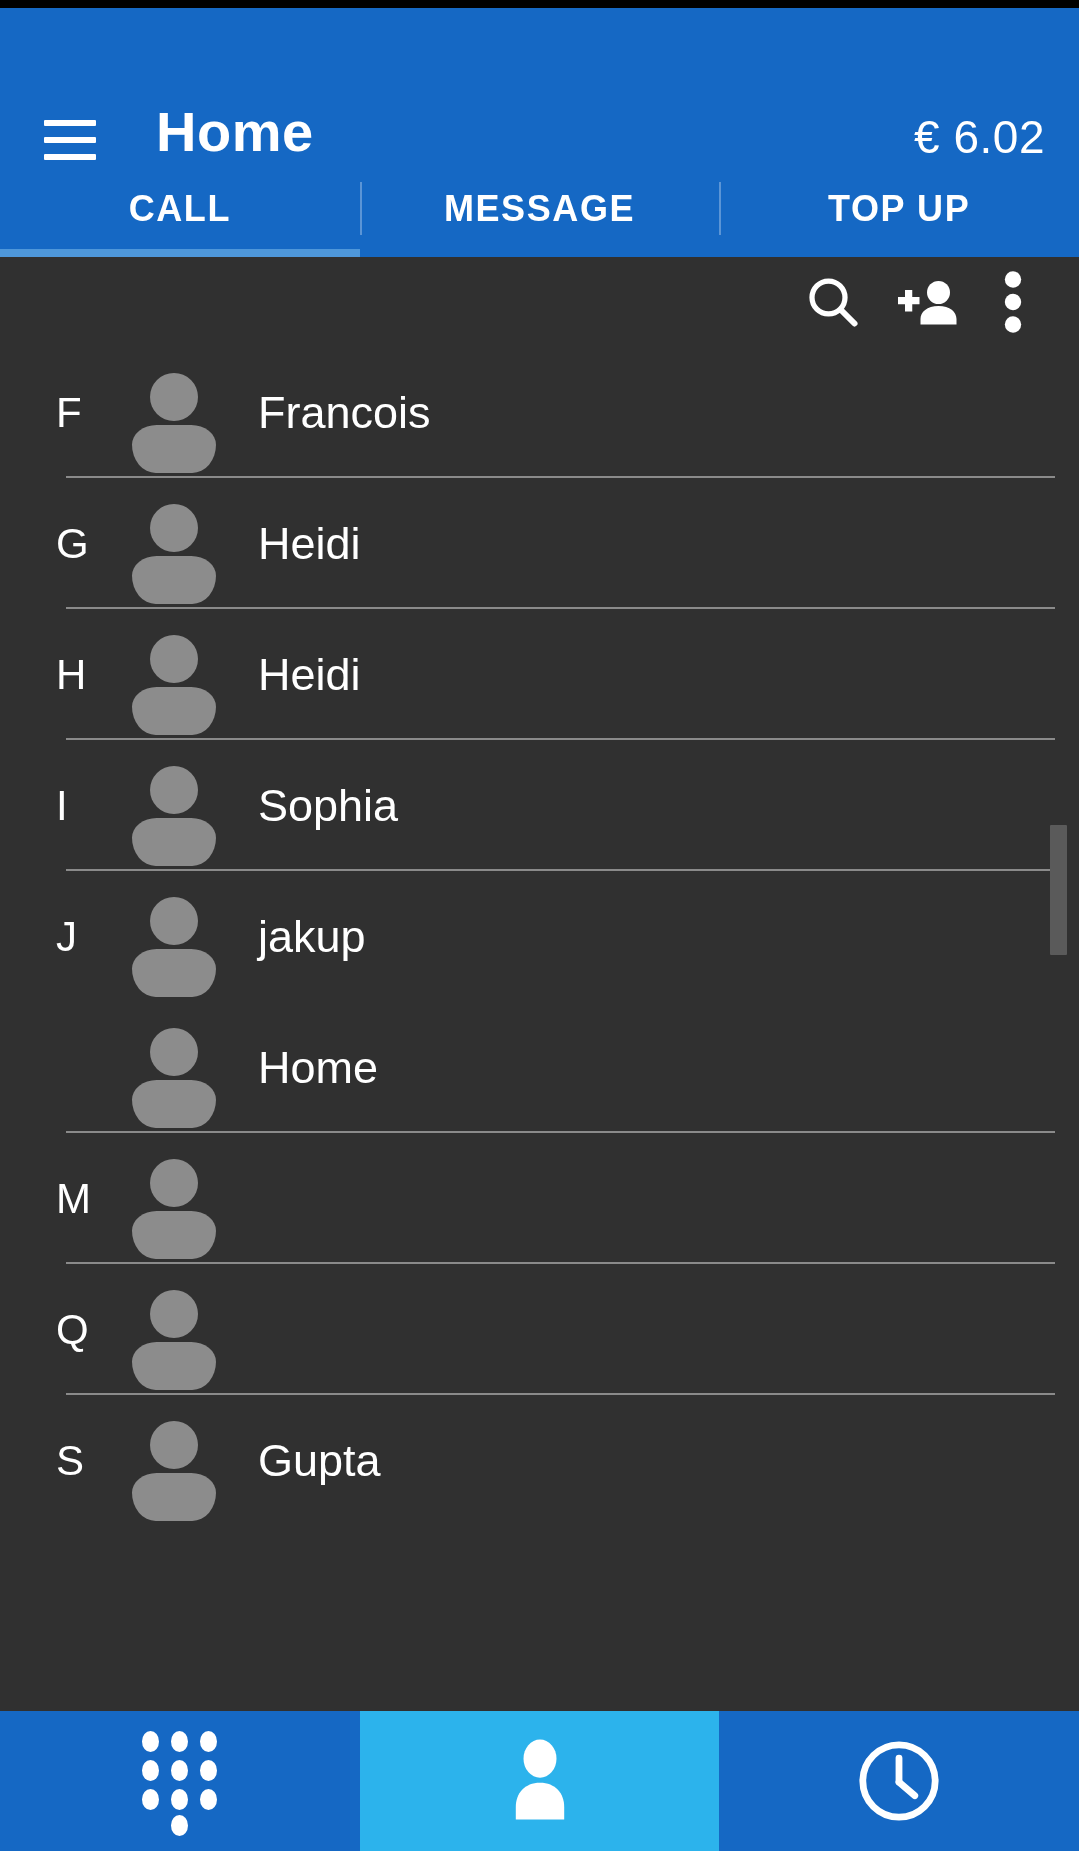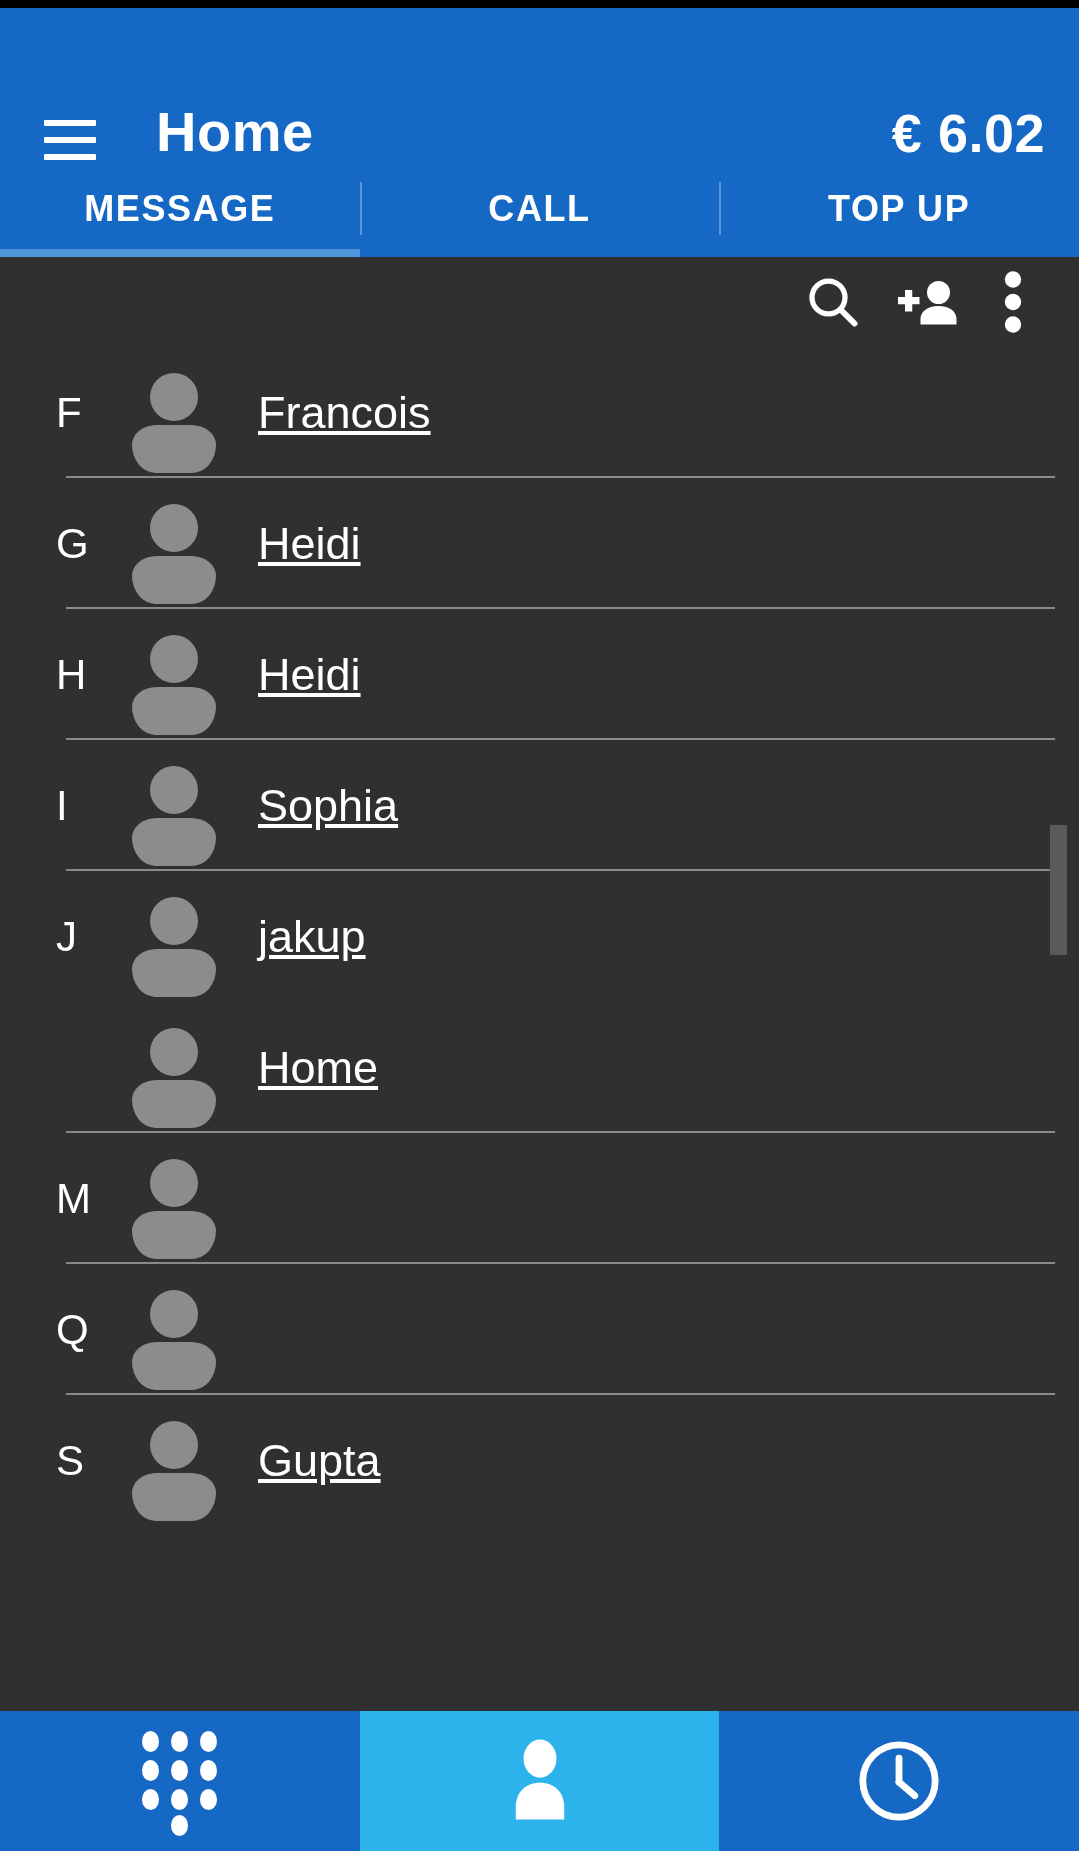--- a/index.html
+++ b/index.html
@@ -20,21 +20,21 @@
     position:relative;
   }
   .hamburger { width:52px; height:40px; display:flex; flex-direction:column;
     justify-content:space-between; cursor:pointer; }
   .hamburger span { display:block; height:6px; background:#fff; border-radius:1px; width:100%; }
   .appbar-title {
     color:#fff; font-size:56px; font-weight:bold; margin-left:60px;
     letter-spacing:0.5px; line-height:1;
   }
   .balance {
-    color:#fff; font-size:54px; font-weight:bold; margin-left:auto;
+    color:#fff; font-size:46px; font-weight:normal; margin-left:auto;
     letter-spacing:0.5px; line-height:1;
   }
 
   
   .tabs {
     background:#1568c4; height:97px; display:flex; width:100%;
     position:relative;
   }
   .tab {
     flex:1; display:flex; align-items:center; justify-content:center;
@@ -84,21 +84,20 @@
     width:48px; height:48px; border-radius:50%; background:#8c8c8c;
   }
   .avatar .body {
     position:absolute; left:50%; transform:translateX(-50%); top:54px;
     width:84px; height:48px; background:#8c8c8c;
     border-radius:50% 50% 48% 48% / 70% 70% 100% 100%;
   }
   .contact-name {
     color:#fff; font-size:45px; margin-left:42px; line-height:1;
     white-space:nowrap;
-    text-decoration:underline;
   }
   .divider {
     position:absolute; bottom:0; left:66px; right:24px; height:2px;
     background:#8a8a8a;
   }
 
   
   .scrollbar-thumb {
     position:absolute; right:12px; top:568px; width:17px; height:130px;
     background:#5a5a5a; border-radius:1px; cursor:pointer;
@@ -132,24 +131,24 @@
     <span></span>
       <span></span>
       <span></span>
   </div>
   <div class="appbar-title">Home</div>
   <div class="balance">€ 6.02</div>
 </div>
 
 <div class="tabs">
   <div class="tab">
+    <span>CALL</span>
+  </div>
+  <div class="tab">
     <span>MESSAGE</span>
-  </div>
-  <div class="tab">
-    <span>CALL</span>
   </div>
   <div class="tab">
     <span>TOP UP</span>
   </div>
   <div class="tab-indicator"></div>
 </div>
 
 <div class="content">
 
   <div class="action-row">

